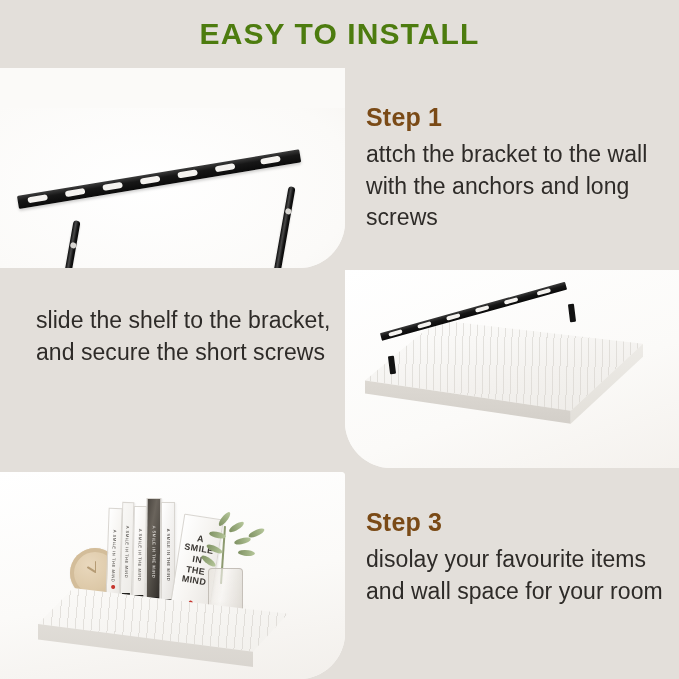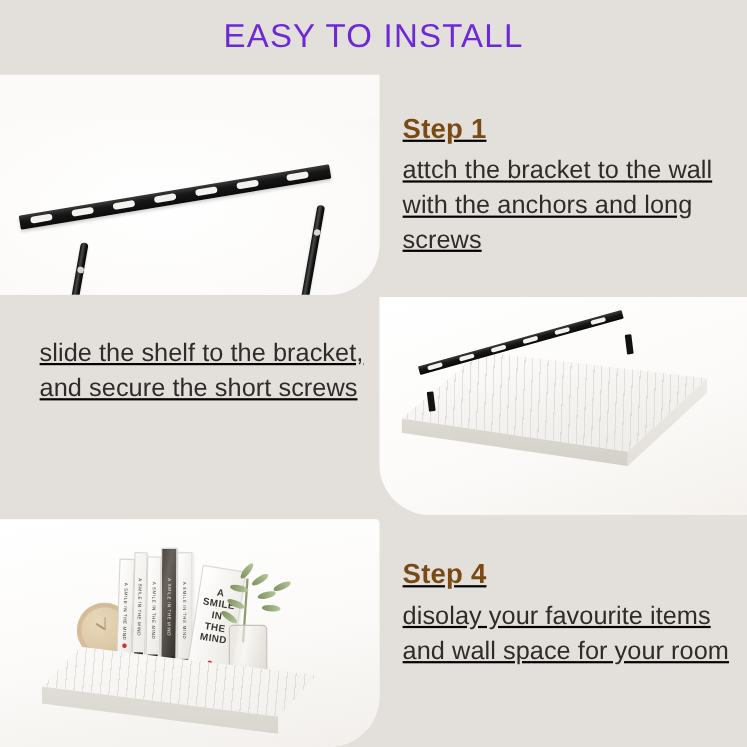--- a/index.html
+++ b/index.html
@@ -20,42 +20,42 @@
   .title-bar {
     position: absolute;
     left: 0; top: 0;
     width: 679px; height: 68px;
     display: flex;
     align-items: center;
     justify-content: center;
   }
   .title {
     font-size: 30px;
-    font-weight: 400;
+    font-weight: 700;
     letter-spacing: 1.1px;
-    color: #6d28d9;
+    color: #4d7c0f;
     text-transform: uppercase;
     font-family: "Liberation Sans", sans-serif;
   }
 
   
   .panel {
     position: absolute;
     background: #fbfaf8;
     overflow: hidden;
   }
   #panel-1 { left: 0;   top: 68px;  width: 345px; height: 200px;
              border-bottom-right-radius: 46px; }
   #panel-2 { left: 345px; top: 270px; width: 334px; height: 198px;
              border-bottom-left-radius: 46px; }
   #panel-3 { left: 0;   top: 472px; width: 345px; height: 207px;
              border-top-right-radius: 4px; border-bottom-right-radius: 46px; }
 
   
-  .step-block { position: absolute; text-decoration: underline; }
+  .step-block { position: absolute; }
   #step-1-block { left: 366px; top: 103px; width: 300px; }
   #step-2-block { left: 36px;  top: 305px; width: 300px; }
   #step-3-block { left: 366px; top: 508px; width: 305px; }
 
   .step-head {
     font-size: 25px;
     font-weight: 700;
     color: #7a4a16;
     margin-bottom: 7px;
     letter-spacing: 0.2px;
@@ -377,15 +377,15 @@
     <div class="vase"></div>
 
     <div class="styled-board">
       <div class="styled-board-top"></div>
       <div class="styled-board-front"></div>
     </div>
   </div>
 </div>
 
 <div class="step-block" id="step-3-block">
-  <div class="step-head">Step 4</div>
+  <div class="step-head">Step 3</div>
   <div class="step-body">disolay your favourite items and wall space for your room</div>
 </div>
 
 </body></html>

